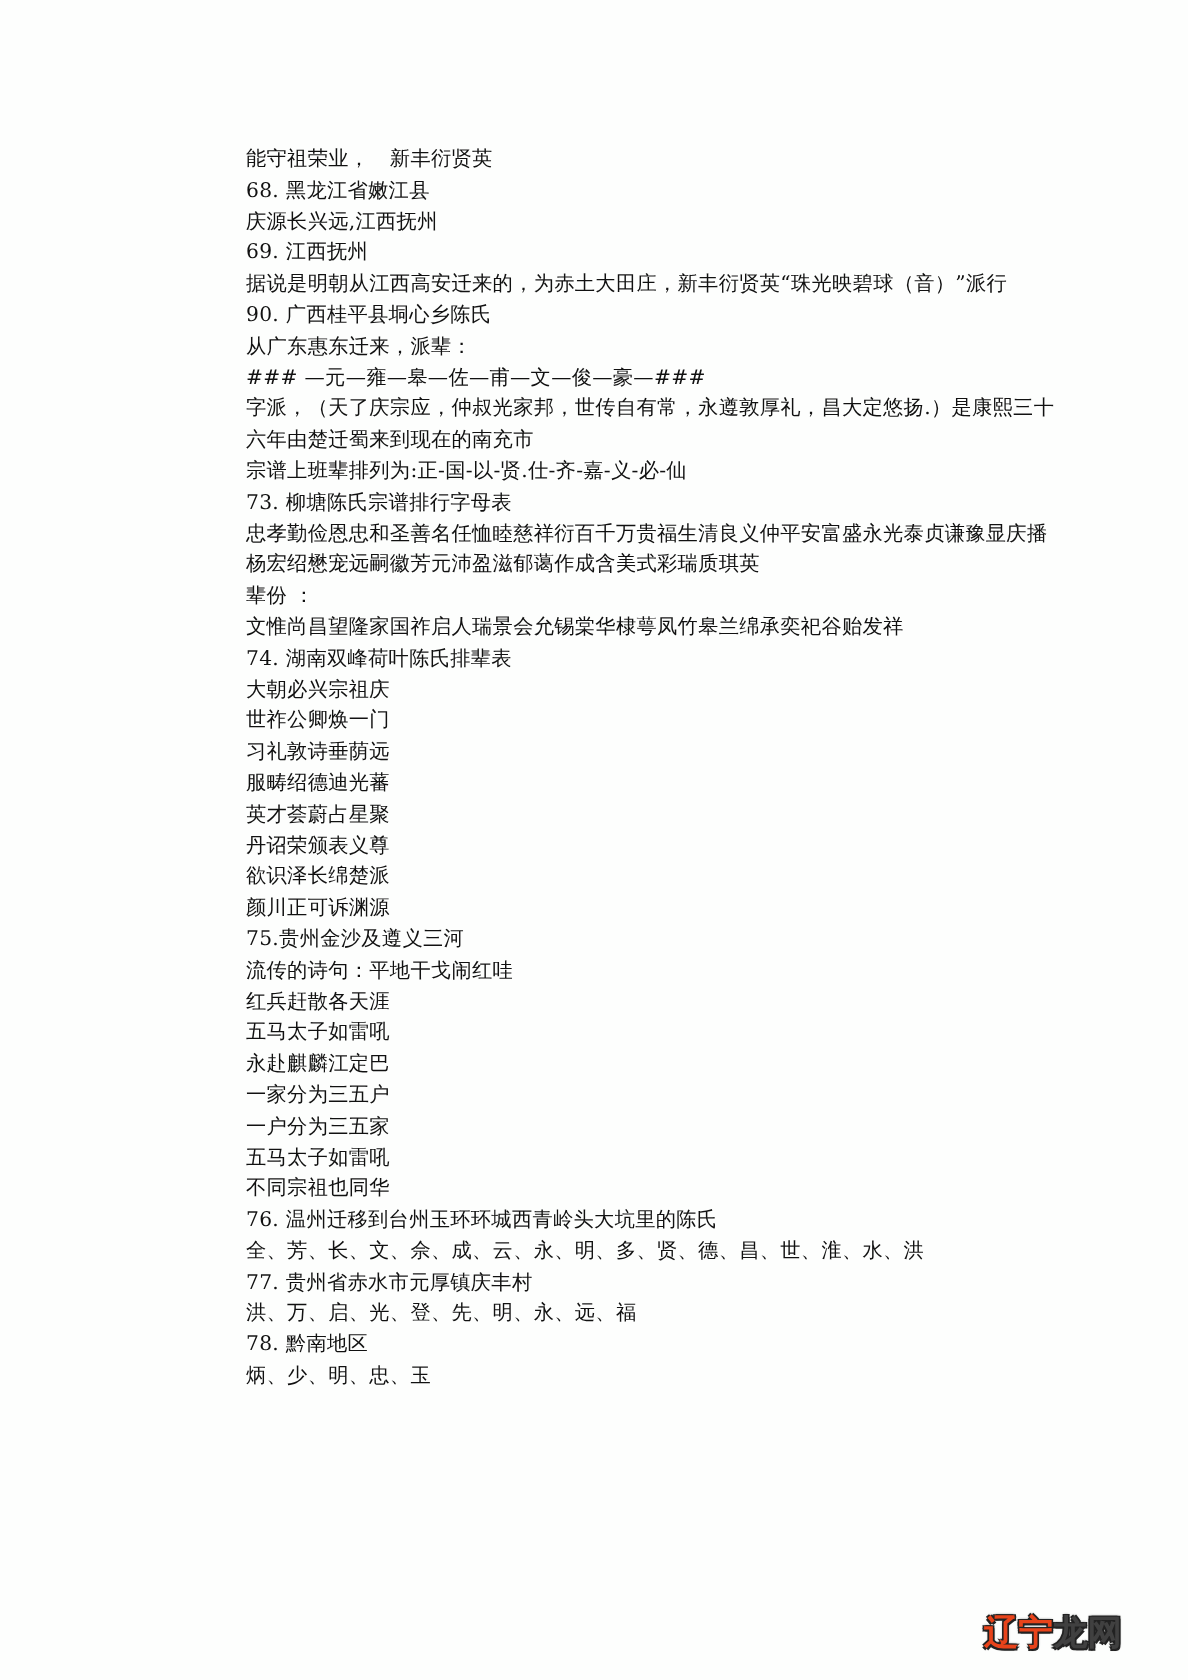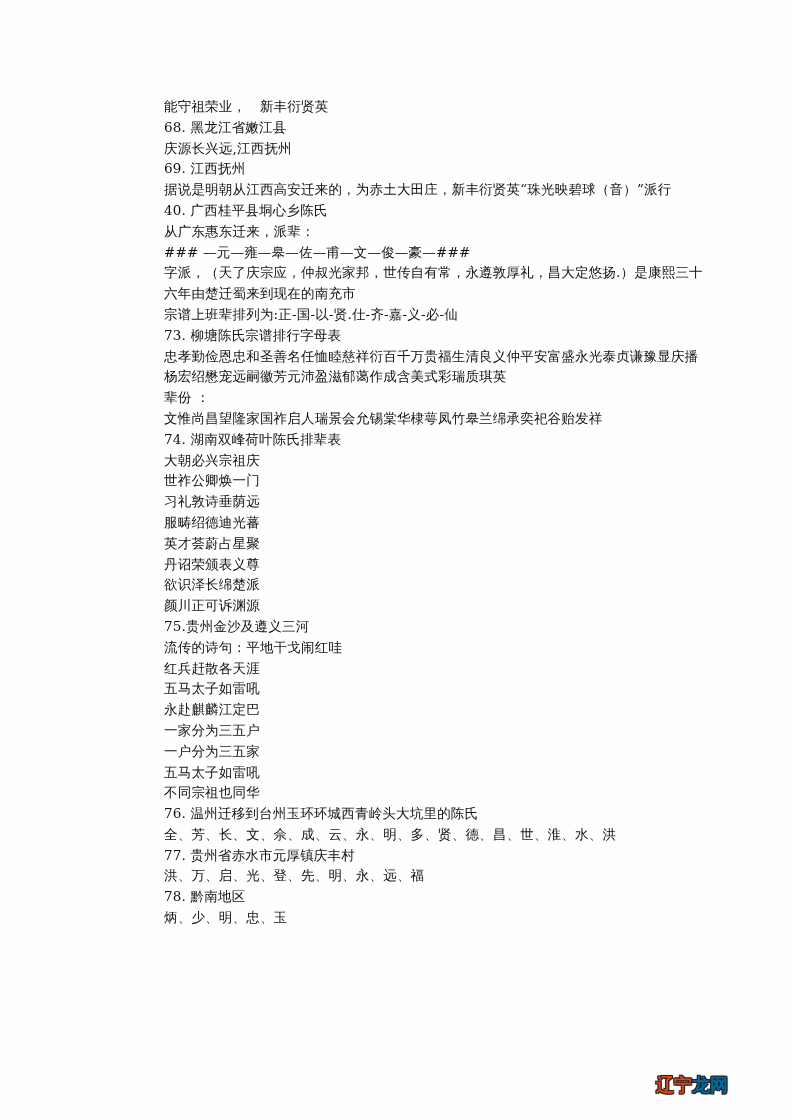--- a/index.html
+++ b/index.html
@@ -36,44 +36,44 @@
       height: 20.8px;
       white-space: nowrap;
       letter-spacing: 0.2px;
     }
     .watermark {
       position: absolute;
       left: 656px;
       top: 1073px;
       font-family: "DejaVu Sans", "Liberation Sans", sans-serif;
       font-weight: bold;
-      font-size: 18px;
+      font-size: 23px;
       letter-spacing: 0px;
       display: flex;
     }
     .wm-red {
       color: #e8431a;
       text-shadow: -1px -1px 0 #222, 1px -1px 0 #222, -1px 1px 0 #222, 1px 1px 0 #222, 0 0 2px #000;
     }
     .wm-white {
-      color: #0369a1;
+      color: #404040;
       text-shadow: -1px -1px 0 #222, 1px -1px 0 #222, -1px 1px 0 #222, 1px 1px 0 #222, 0 0 2px #000;
     }
   </style>
 </head>
 <body>
 
 <div class="page">
   <div class="content">
     <div class="line">能守祖荣业，　新丰衍贤英</div>
     <div class="line">68. 黑龙江省嫩江县</div>
     <div class="line">庆源长兴远,江西抚州</div>
     <div class="line">69. 江西抚州</div>
     <div class="line">据说是明朝从江西高安迁来的，为赤土大田庄，新丰衍贤英“珠光映碧球（音）”派行</div>
-    <div class="line">40. 广西桂平县垌心乡陈氏</div>
+    <div class="line">90. 广西桂平县垌心乡陈氏</div>
     <div class="line">从广东惠东迁来，派辈：</div>
     <div class="line">### —元—雍—皋—佐—甫—文—俊—豪—###</div>
     <div class="line">字派，（天了庆宗应，仲叔光家邦，世传自有常，永遵敦厚礼，昌大定悠扬.）是康熙三十</div>
     <div class="line">六年由楚迁蜀来到现在的南充市</div>
     <div class="line">宗谱上班辈排列为:正-国-以-贤.仕-齐-嘉-义-必-仙</div>
     <div class="line">73. 柳塘陈氏宗谱排行字母表</div>
     <div class="line">忠孝勤俭恩忠和圣善名任恤睦慈祥衍百千万贵福生清良义仲平安富盛永光泰贞谦豫显庆播</div>
     <div class="line">杨宏绍懋宠远嗣徽芳元沛盈滋郁蔼作成含美式彩瑞质琪英</div>
     <div class="line">辈份 ：</div>
     <div class="line">文惟尚昌望隆家国祚启人瑞景会允锡棠华棣萼凤竹皋兰绵承奕祀谷贻发祥</div>

